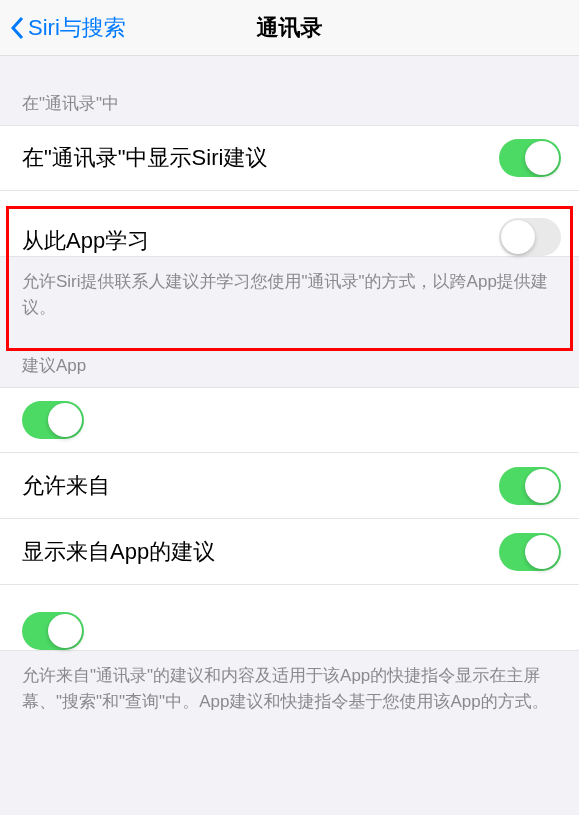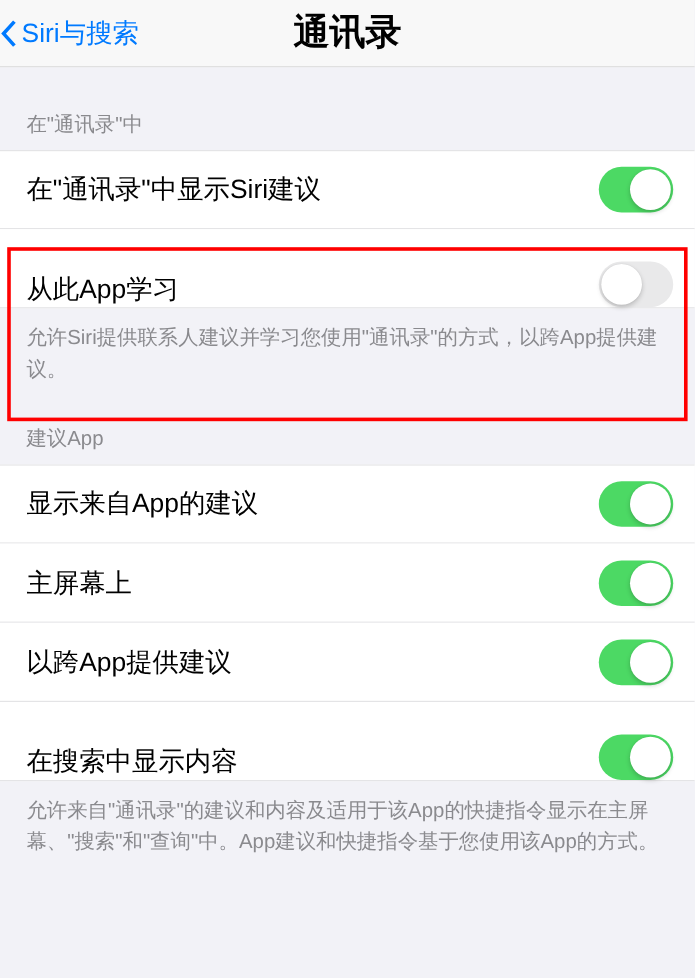--- a/index.html
+++ b/index.html
@@ -23,34 +23,35 @@
       display: flex;
       align-items: center;
       position: relative;
       border-bottom: 1px solid #e0e0e0;
     }
     .back-btn {
       display: flex;
       align-items: center;
       color: #007aff;
       font-size: 22px;
+      padding-left: 10px;
       gap: 4px;
     }
     .back-chevron {
       width: 14px;
       height: 24px;
       stroke: #007aff;
       stroke-width: 3;
       fill: none;
     }
     .nav-title {
       position: absolute;
       left: 50%;
       transform: translateX(-50%);
-      font-size: 30px;
+      font-size: 22px;
       font-weight: 600;
     }
     .section-header {
       font-size: 17px;
       color: #8a8a8e;
       padding: 36px 22px 10px;
     }
     .cell {
       background: #ffffff;
       height: 66px;
@@ -137,39 +138,37 @@
     <div class="toggle off">
         <div class="toggle-knob"></div>
       </div>
   </div>
 </div>
 <div class="footer-text">允许Siri提供联系人建议并学习您使用"通讯录"的方式，以跨App提供建议。</div>
 
 <div class="section-header" style="padding-top:18px;">建议App</div>
 <div class="group">
   <div class="cell" style="border-top:1px solid #e4e4e6;">
+    <div class="toggle on">
+        <div class="toggle-knob"></div>
+      </div>
+  </div>
+  <div class="cell">
+    <span>允许来自</span>
+    <div class="toggle on">
+        <div class="toggle-knob"></div>
+      </div>
+  </div>
+  <div class="cell">
     <span>显示来自App的建议</span>
     <div class="toggle on">
         <div class="toggle-knob"></div>
       </div>
   </div>
   <div class="cell">
-    <span>主屏幕上</span>
-    <div class="toggle on">
-        <div class="toggle-knob"></div>
-      </div>
-  </div>
-  <div class="cell">
-    <span>以跨App提供建议</span>
-    <div class="toggle on">
-        <div class="toggle-knob"></div>
-      </div>
-  </div>
-  <div class="cell">
-    <span>在搜索中显示内容</span>
     <div class="toggle on">
         <div class="toggle-knob"></div>
       </div>
   </div>
 </div>
 <div class="footer-text">允许来自"通讯录"的建议和内容及适用于该App的快捷指令显示在主屏幕、"搜索"和"查询"中。App建议和快捷指令基于您使用该App的方式。</div>
 
 <div class="highlight-box" style="top: 206px; left: 6px; width: 567px; height: 145px;"></div>
 
 </body></html>

